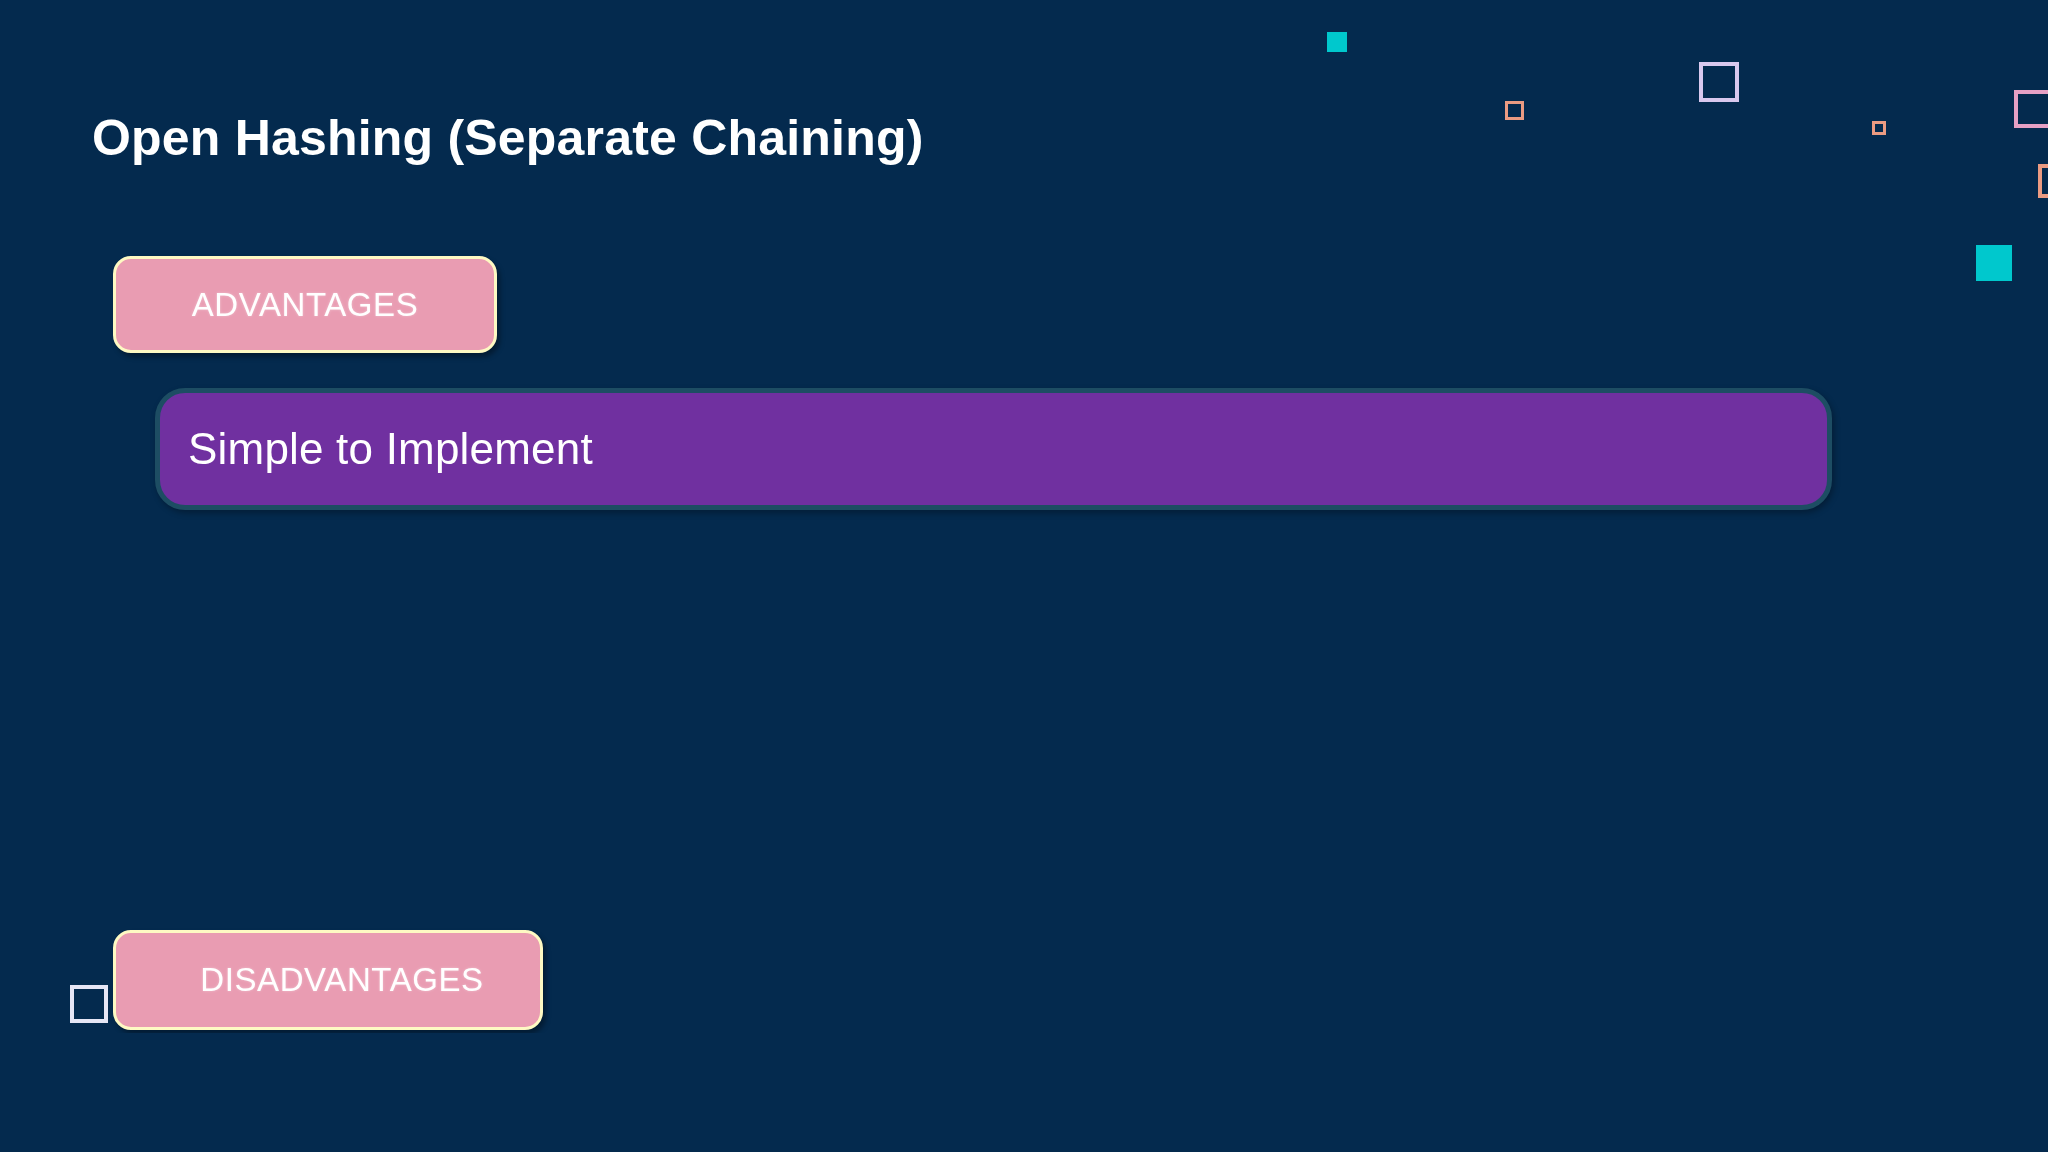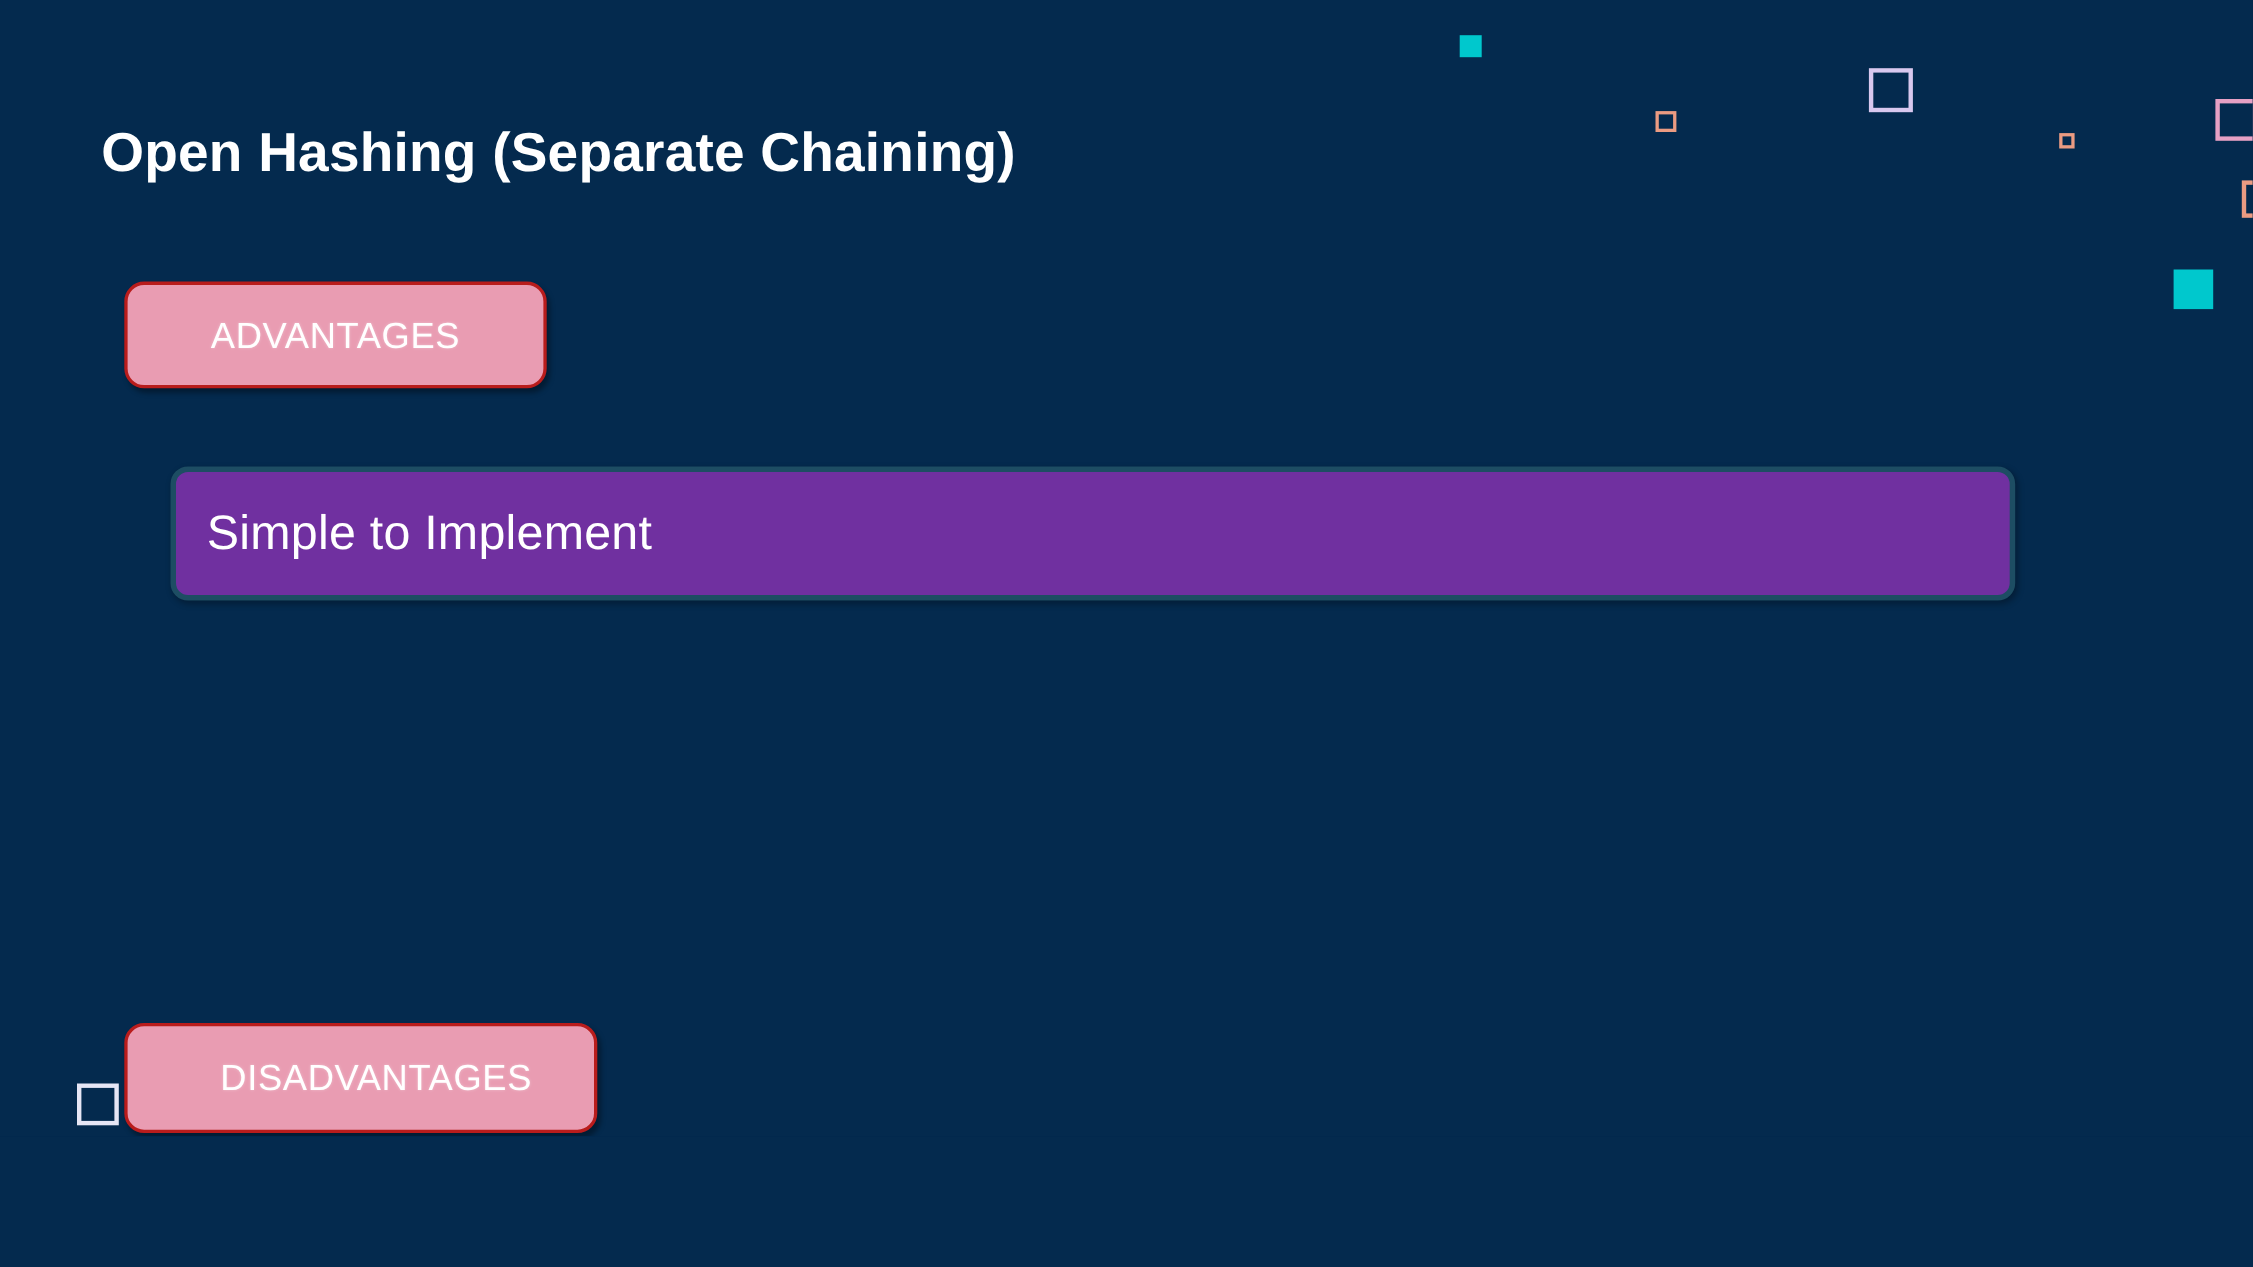--- a/index.html
+++ b/index.html
@@ -30,21 +30,21 @@
     white-space: nowrap;
   }
 
   
   .section-badge {
     position: absolute;
     display: flex;
     align-items: center;
     justify-content: center;
     background: #e99cb2;
-    border: 3px solid #b91c1c;
+    border: 3px solid #fef9c3;
     border-radius: 18px;
     box-sizing: border-box;
     box-shadow: 3px 4px 5px rgba(0, 0, 0, 0.35);
     color: #ffffff;
     font-size: 33px;
     letter-spacing: 0.6px;
     text-shadow: 0 0 3px rgba(255, 255, 255, 0.35);
     user-select: none;
   }
   #badge-advantages {
@@ -58,27 +58,27 @@
     top: 930px;
     width: 430px;
     height: 100px;
     padding-left: 28px;
   }
 
   
   #advantage-item-1 {
     position: absolute;
     left: 155px;
-    top: 424px;
+    top: 388px;
     width: 1677px;
     height: 122px;
     box-sizing: border-box;
     background: #7030a0;
     border: 5px solid #1d4d63;
-    border-radius: 16px;
+    border-radius: 30px;
     display: flex;
     align-items: center;
     padding-left: 28px;
     box-shadow: 2px 3px 6px rgba(0, 0, 0, 0.30);
   }
   #advantage-item-1 .item-text {
     color: #ffffff;
     font-size: 44px;
     letter-spacing: 0.2px;
     white-space: nowrap;

